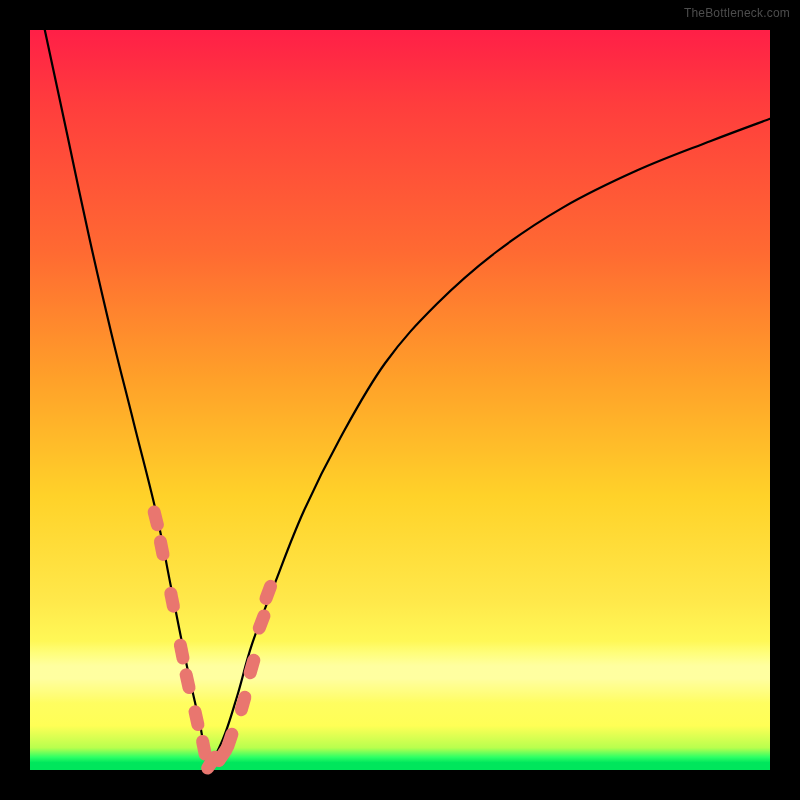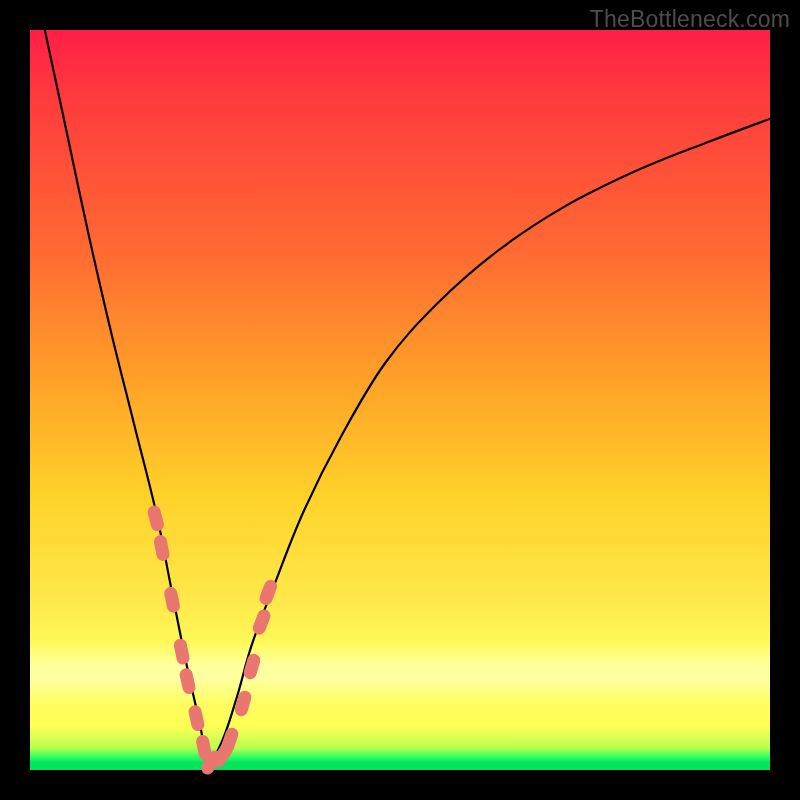--- a/index.html
+++ b/index.html
@@ -15,21 +15,21 @@
     position: relative;
     width: 800px;
     height: 800px;
     background: #000;
   }
   .watermark {
     position: absolute;
     top: 6px;
     right: 10px;
     color: #4d4d4d;
-    font-size: 23px;
+    font-size: 12px;
     font-weight: 400;
     letter-spacing: 0.2px;
     z-index: 10;
     user-select: none;
   }
   .plot-frame {
     position: absolute;
     left: 30px;
     top: 30px;
     width: 740px;

